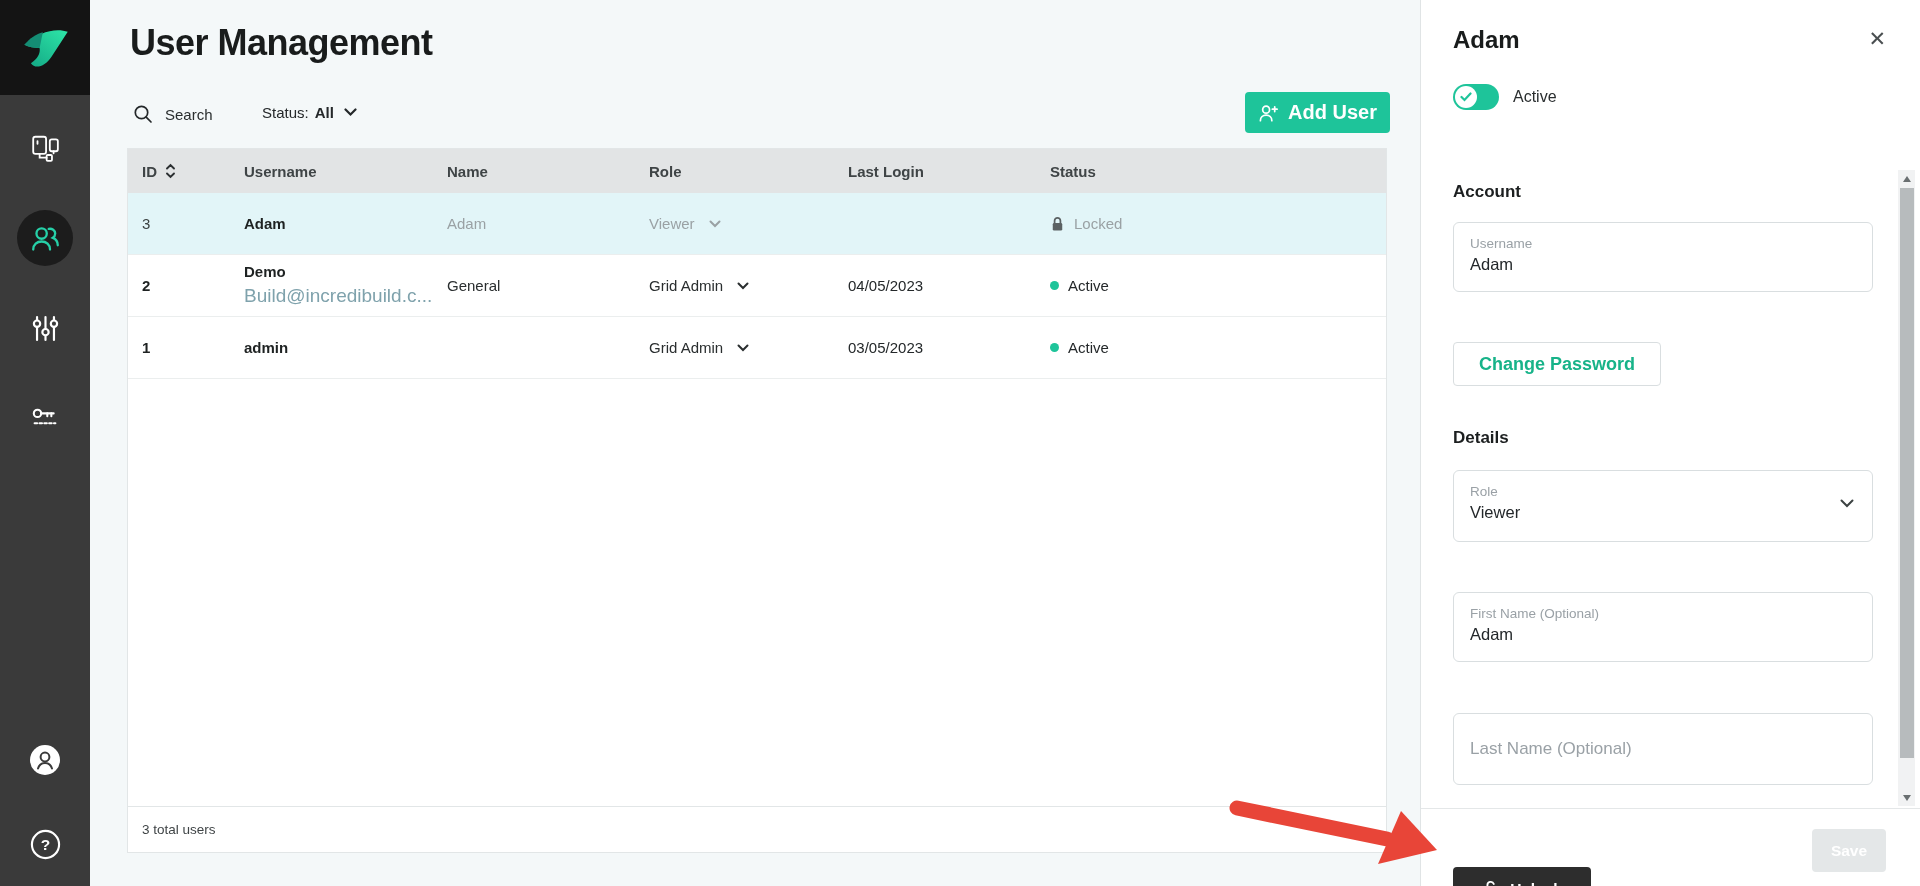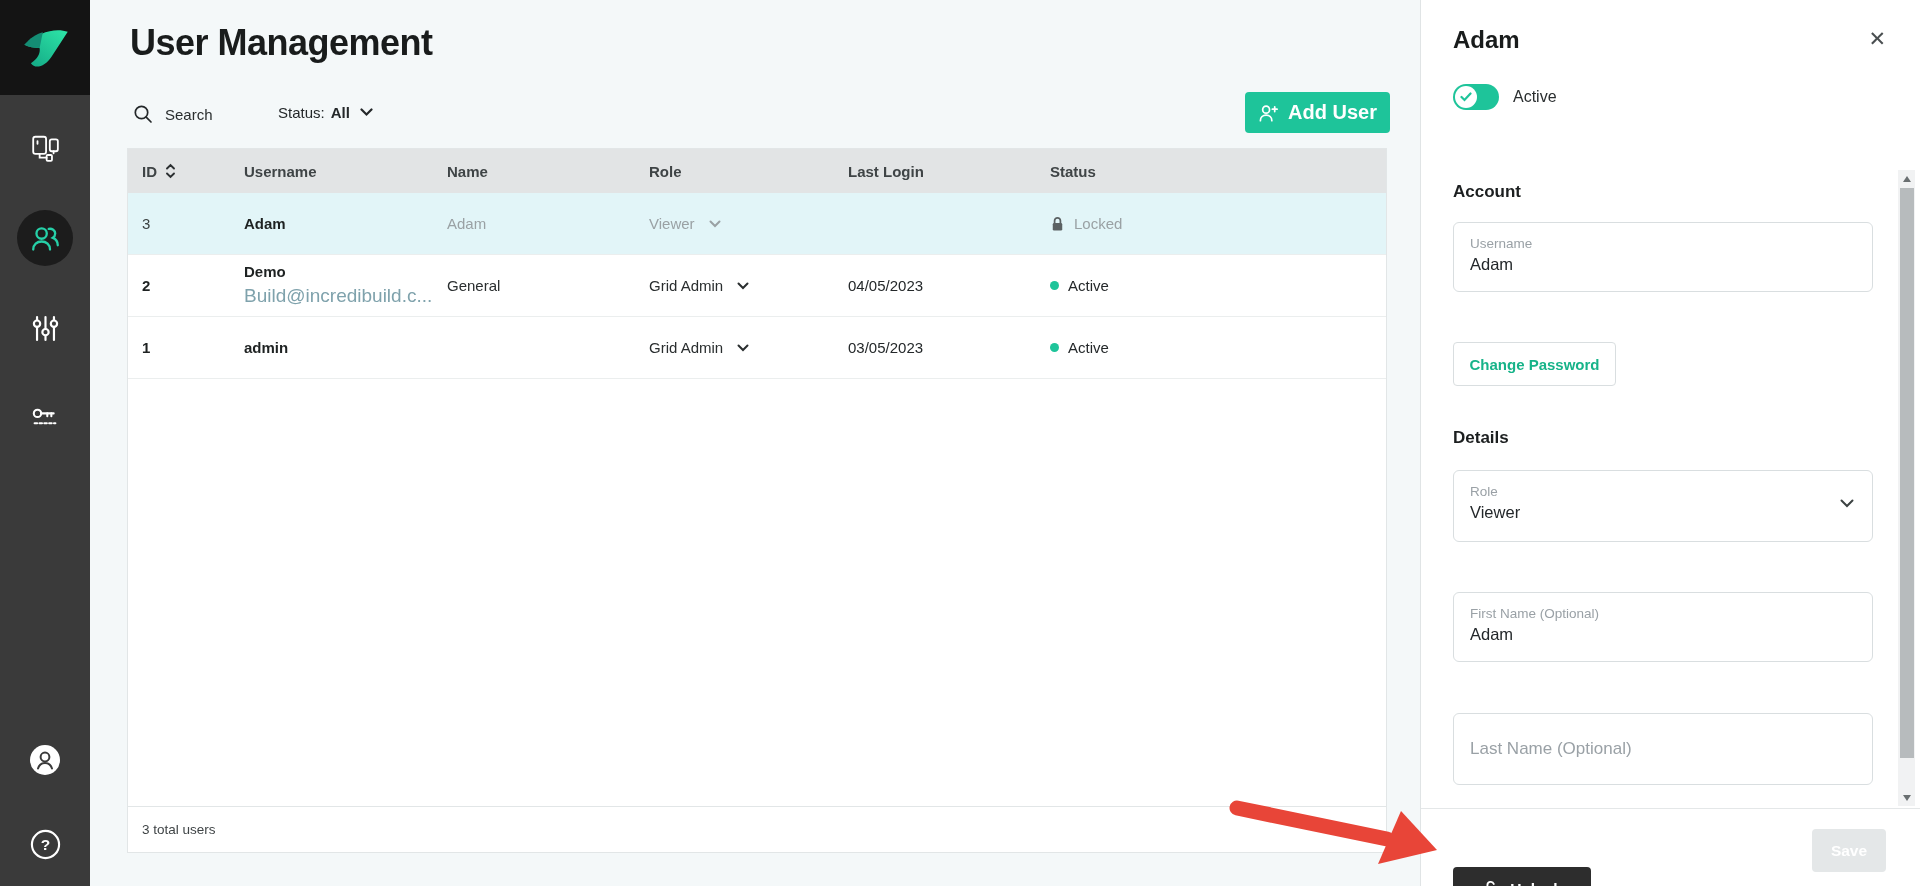--- a/index.html
+++ b/index.html
@@ -14,21 +14,21 @@
   .nav-item { width:56px; height:56px; display:flex; align-items:center; justify-content:center; border-radius:50%; cursor:pointer; }
   .nav-item.active { background:#1c1c1c; }
   .bottom-icons { position:absolute; bottom:14px; left:0; width:90px; display:flex; flex-direction:column; align-items:center; gap:28px; }
 
   
   .main { position:absolute; left:90px; top:0; width:1330px; height:886px; background:#f4f8f9; }
   .page-title { position:absolute; left:40px; top:22px; font-size:36px; font-weight:800; color:#191c1c; letter-spacing:-0.5px; }
   .toolbar { position:absolute; left:40px; top:98px; width:1260px; height:42px; }
   .search-wrap { position:absolute; left:3px; top:6px; display:flex; align-items:center; gap:12px; cursor:text; }
   .search-label { font-size:15px; color:#2a2e2f; }
-  .status-filter { position:absolute; left:132px; top:6px; display:flex; align-items:center; gap:6px; font-size:15px; cursor:pointer;margin-left:16px; }
+  .status-filter { position:absolute; left:132px; top:6px; display:flex; align-items:center; gap:6px; font-size:15px; cursor:pointer; }
   .status-filter .val { font-weight:700; }
   .add-user-btn { position:absolute; right:0; top:-6px; width:145px; height:41px; background:#1ec49a; border:none; border-radius:4px;
     color:#fff; font-size:20px; font-weight:700; display:flex; align-items:center; justify-content:center; gap:9px; cursor:pointer;
     font-family:"Liberation Sans", sans-serif; }
 
   
   .table-card { position:absolute; left:37px; top:148px; width:1260px; height:705px; background:#fff; border:1px solid #e2e6e7; }
   .trow { display:grid; grid-template-columns:102px 203px 202px 199px 202px 1fr; align-items:center; }
   .thead { height:44px; background:#e2e4e5; color:#3f4446; font-size:15px; font-weight:700; }
   .thead .cell { display:flex; align-items:center; gap:8px; }
@@ -57,22 +57,22 @@
   .toggle { width:46px; height:26px; border-radius:13px; background:#1ec49a; position:relative; cursor:pointer; }
   .knob { position:absolute; left:2px; top:2px; width:22px; height:22px; border-radius:50%; background:#fff;
     display:flex; align-items:center; justify-content:center; }
   .toggle-label { font-size:16px; color:#2a2e2f; }
   .sec-heading { position:absolute; left:32px; font-size:17px; font-weight:700; color:#1c1f20; }
   .field { position:absolute; left:32px; width:420px; background:#fff; border:1px solid #d9dee0; border-radius:6px; padding:13px 16px; cursor:text; }
   .field-label { font-size:13.5px; color:#9aa1a6; }
   .field-value { font-size:16.5px; color:#23272a; margin-top:4px; }
   .field-placeholder { font-size:17px; color:#9aa1a6; }
   .select-chevron { position:absolute; right:18px; top:28px; }
-  .change-pwd { position:absolute; left:32px; top:342px; width:163px; height:44px; background:#fff; border:1px solid #d9dee0;
-    border-radius:4px; color:#17b389; font-size:15px; font-weight:700; cursor:pointer; font-family:"Liberation Sans", sans-serif; }
+  .change-pwd { position:absolute; left:32px; top:342px; width:208px; height:44px; background:#fff; border:1px solid #d9dee0;
+    border-radius:4px; color:#17b389; font-size:18px; font-weight:700; cursor:pointer; font-family:"Liberation Sans", sans-serif; }
   .panel-divider { position:absolute; left:0; top:808px; width:100%; height:1px; background:#e4e7e8; }
   .unlock-btn { position:absolute; left:32px; top:829px; width:138px; height:43px; background:#2d2d2d; border:none; border-radius:4px;
     color:#fff; font-size:15.5px; font-weight:700; display:flex; align-items:center; justify-content:center; gap:11px; cursor:pointer;
     font-family:"Liberation Sans", sans-serif;margin-top:38px; }
   .save-btn { position:absolute; right:34px; top:829px; width:74px; height:43px; background:#e4e7e8; border:none; border-radius:4px;
     color:#fff; font-size:15.5px; font-weight:700; cursor:default; font-family:"Liberation Sans", sans-serif; }
 
   
   .scrollbar { position:absolute; right:5px; top:170px; width:17px; height:636px; background:#f1f2f3; }
   .sb-arrow { position:absolute; left:0; width:17px; height:17px; display:flex; align-items:center; justify-content:center; cursor:pointer; }

